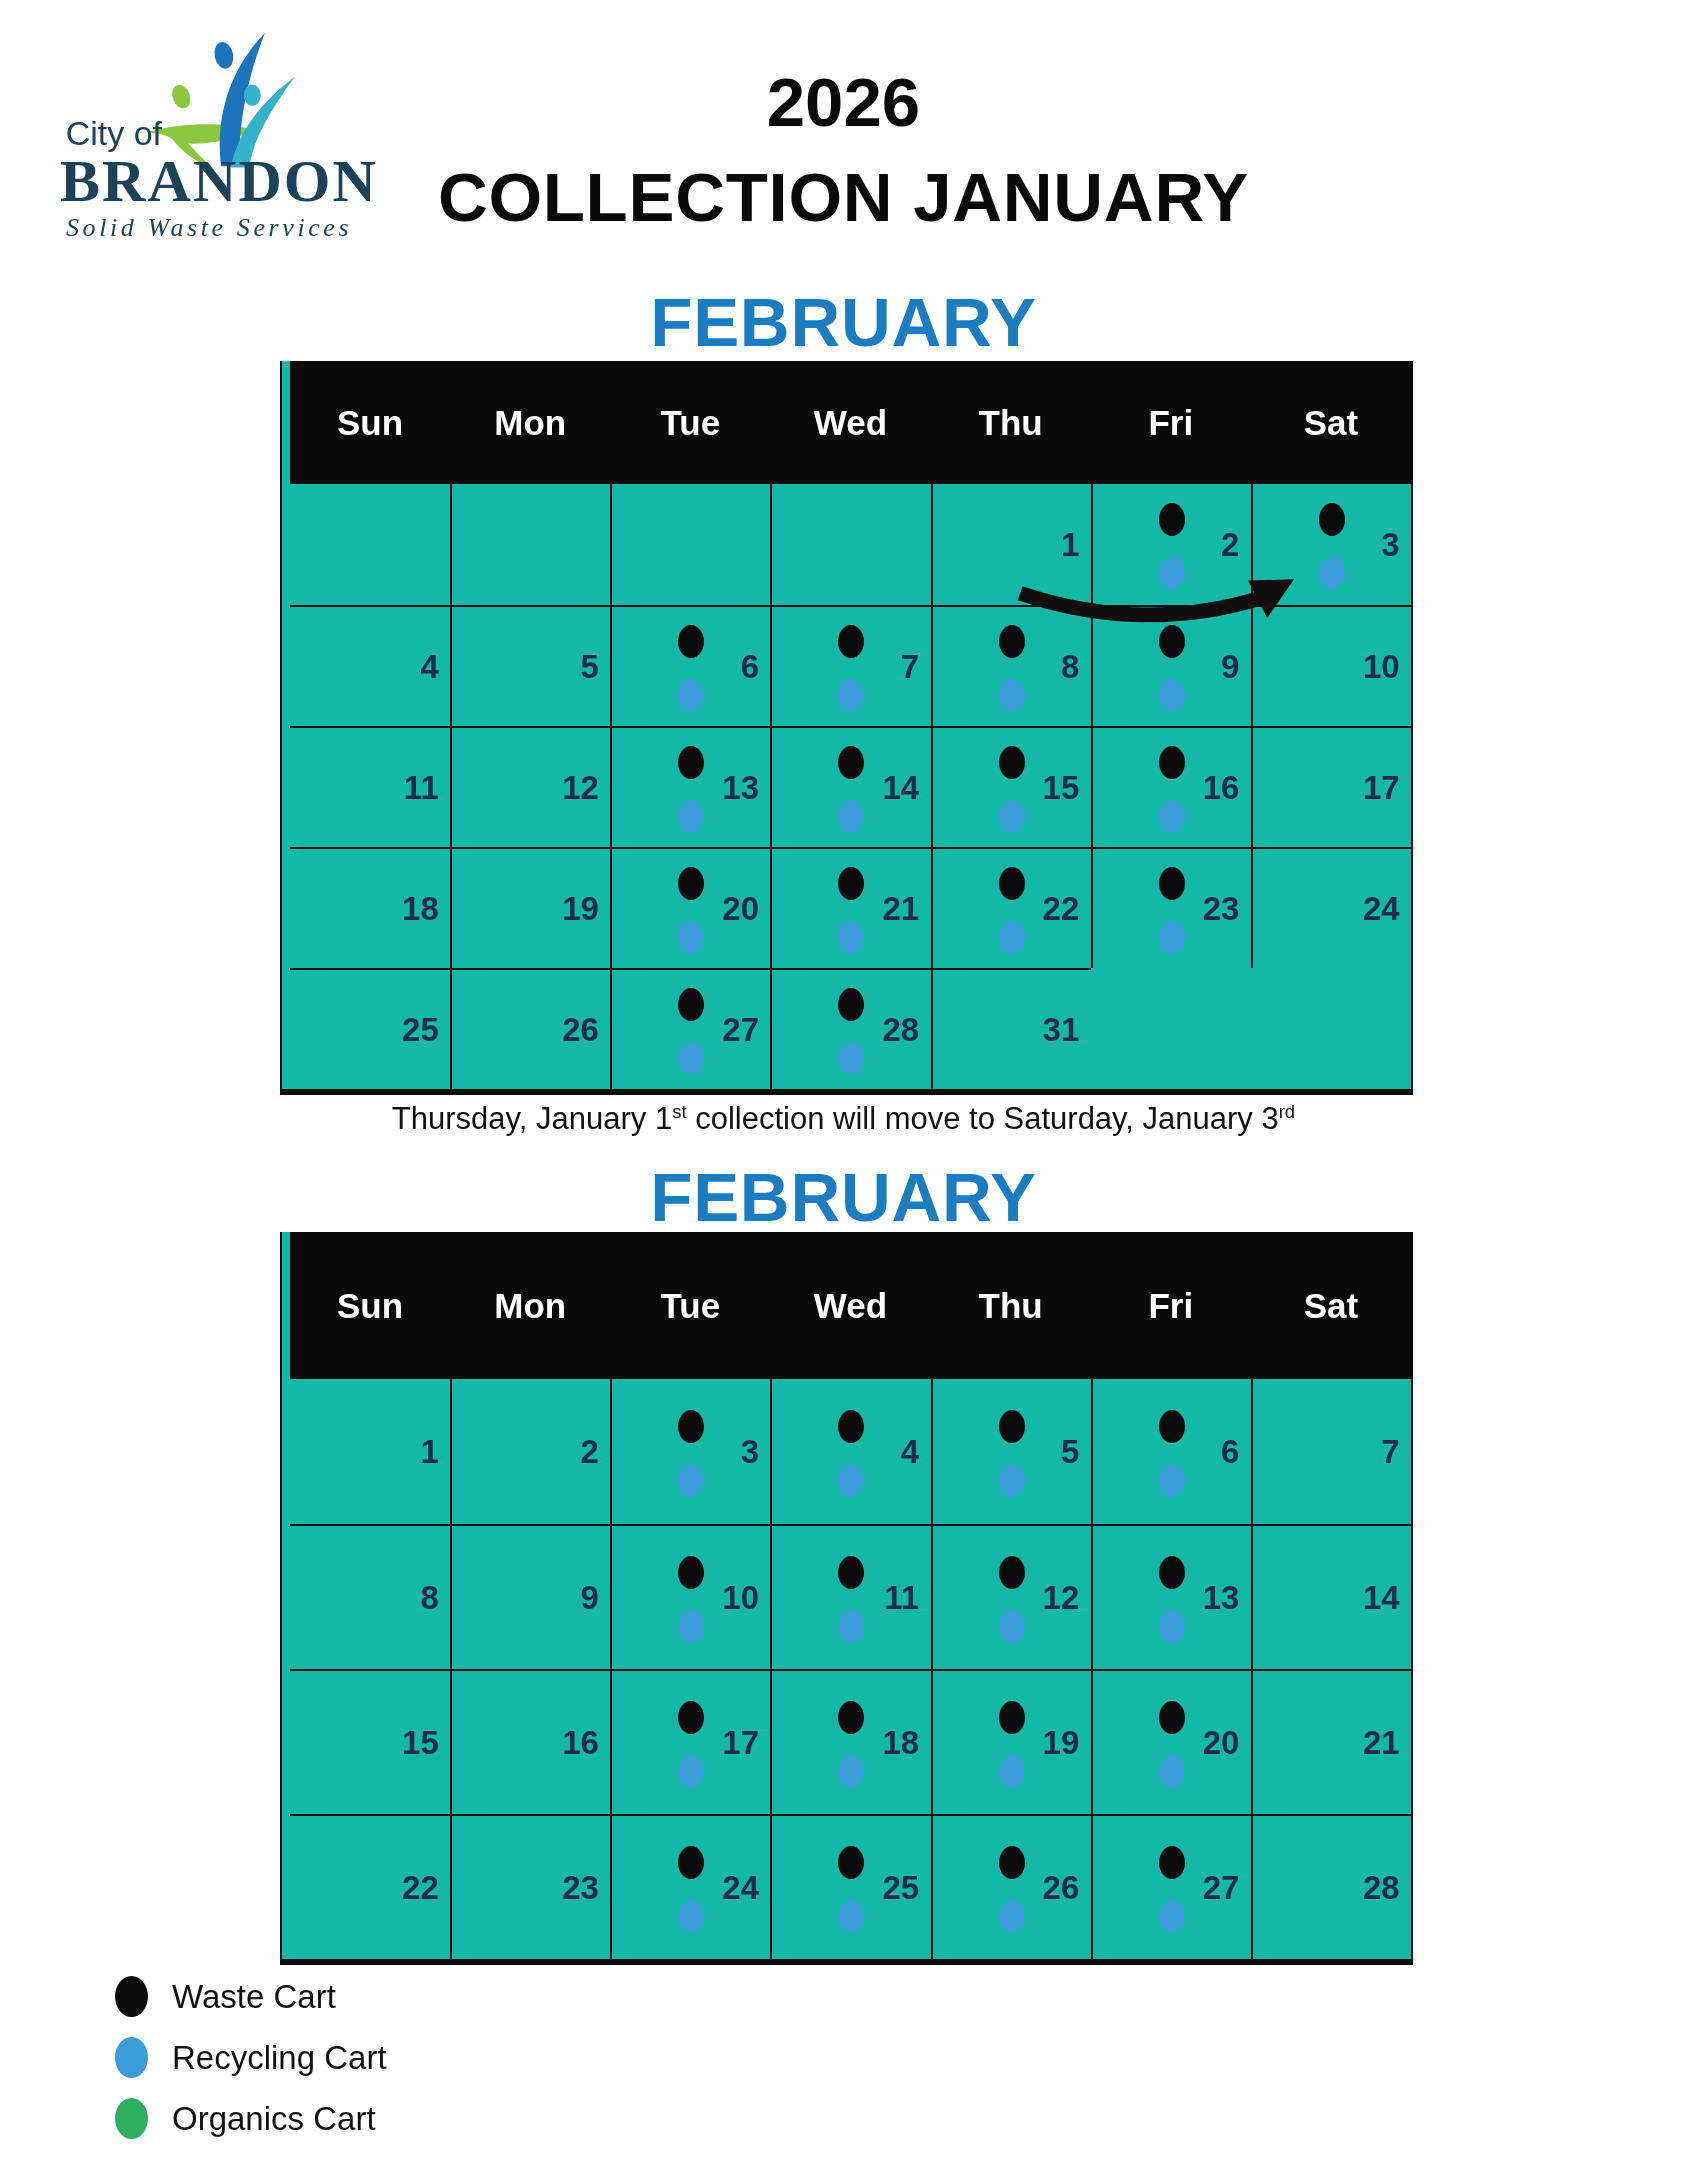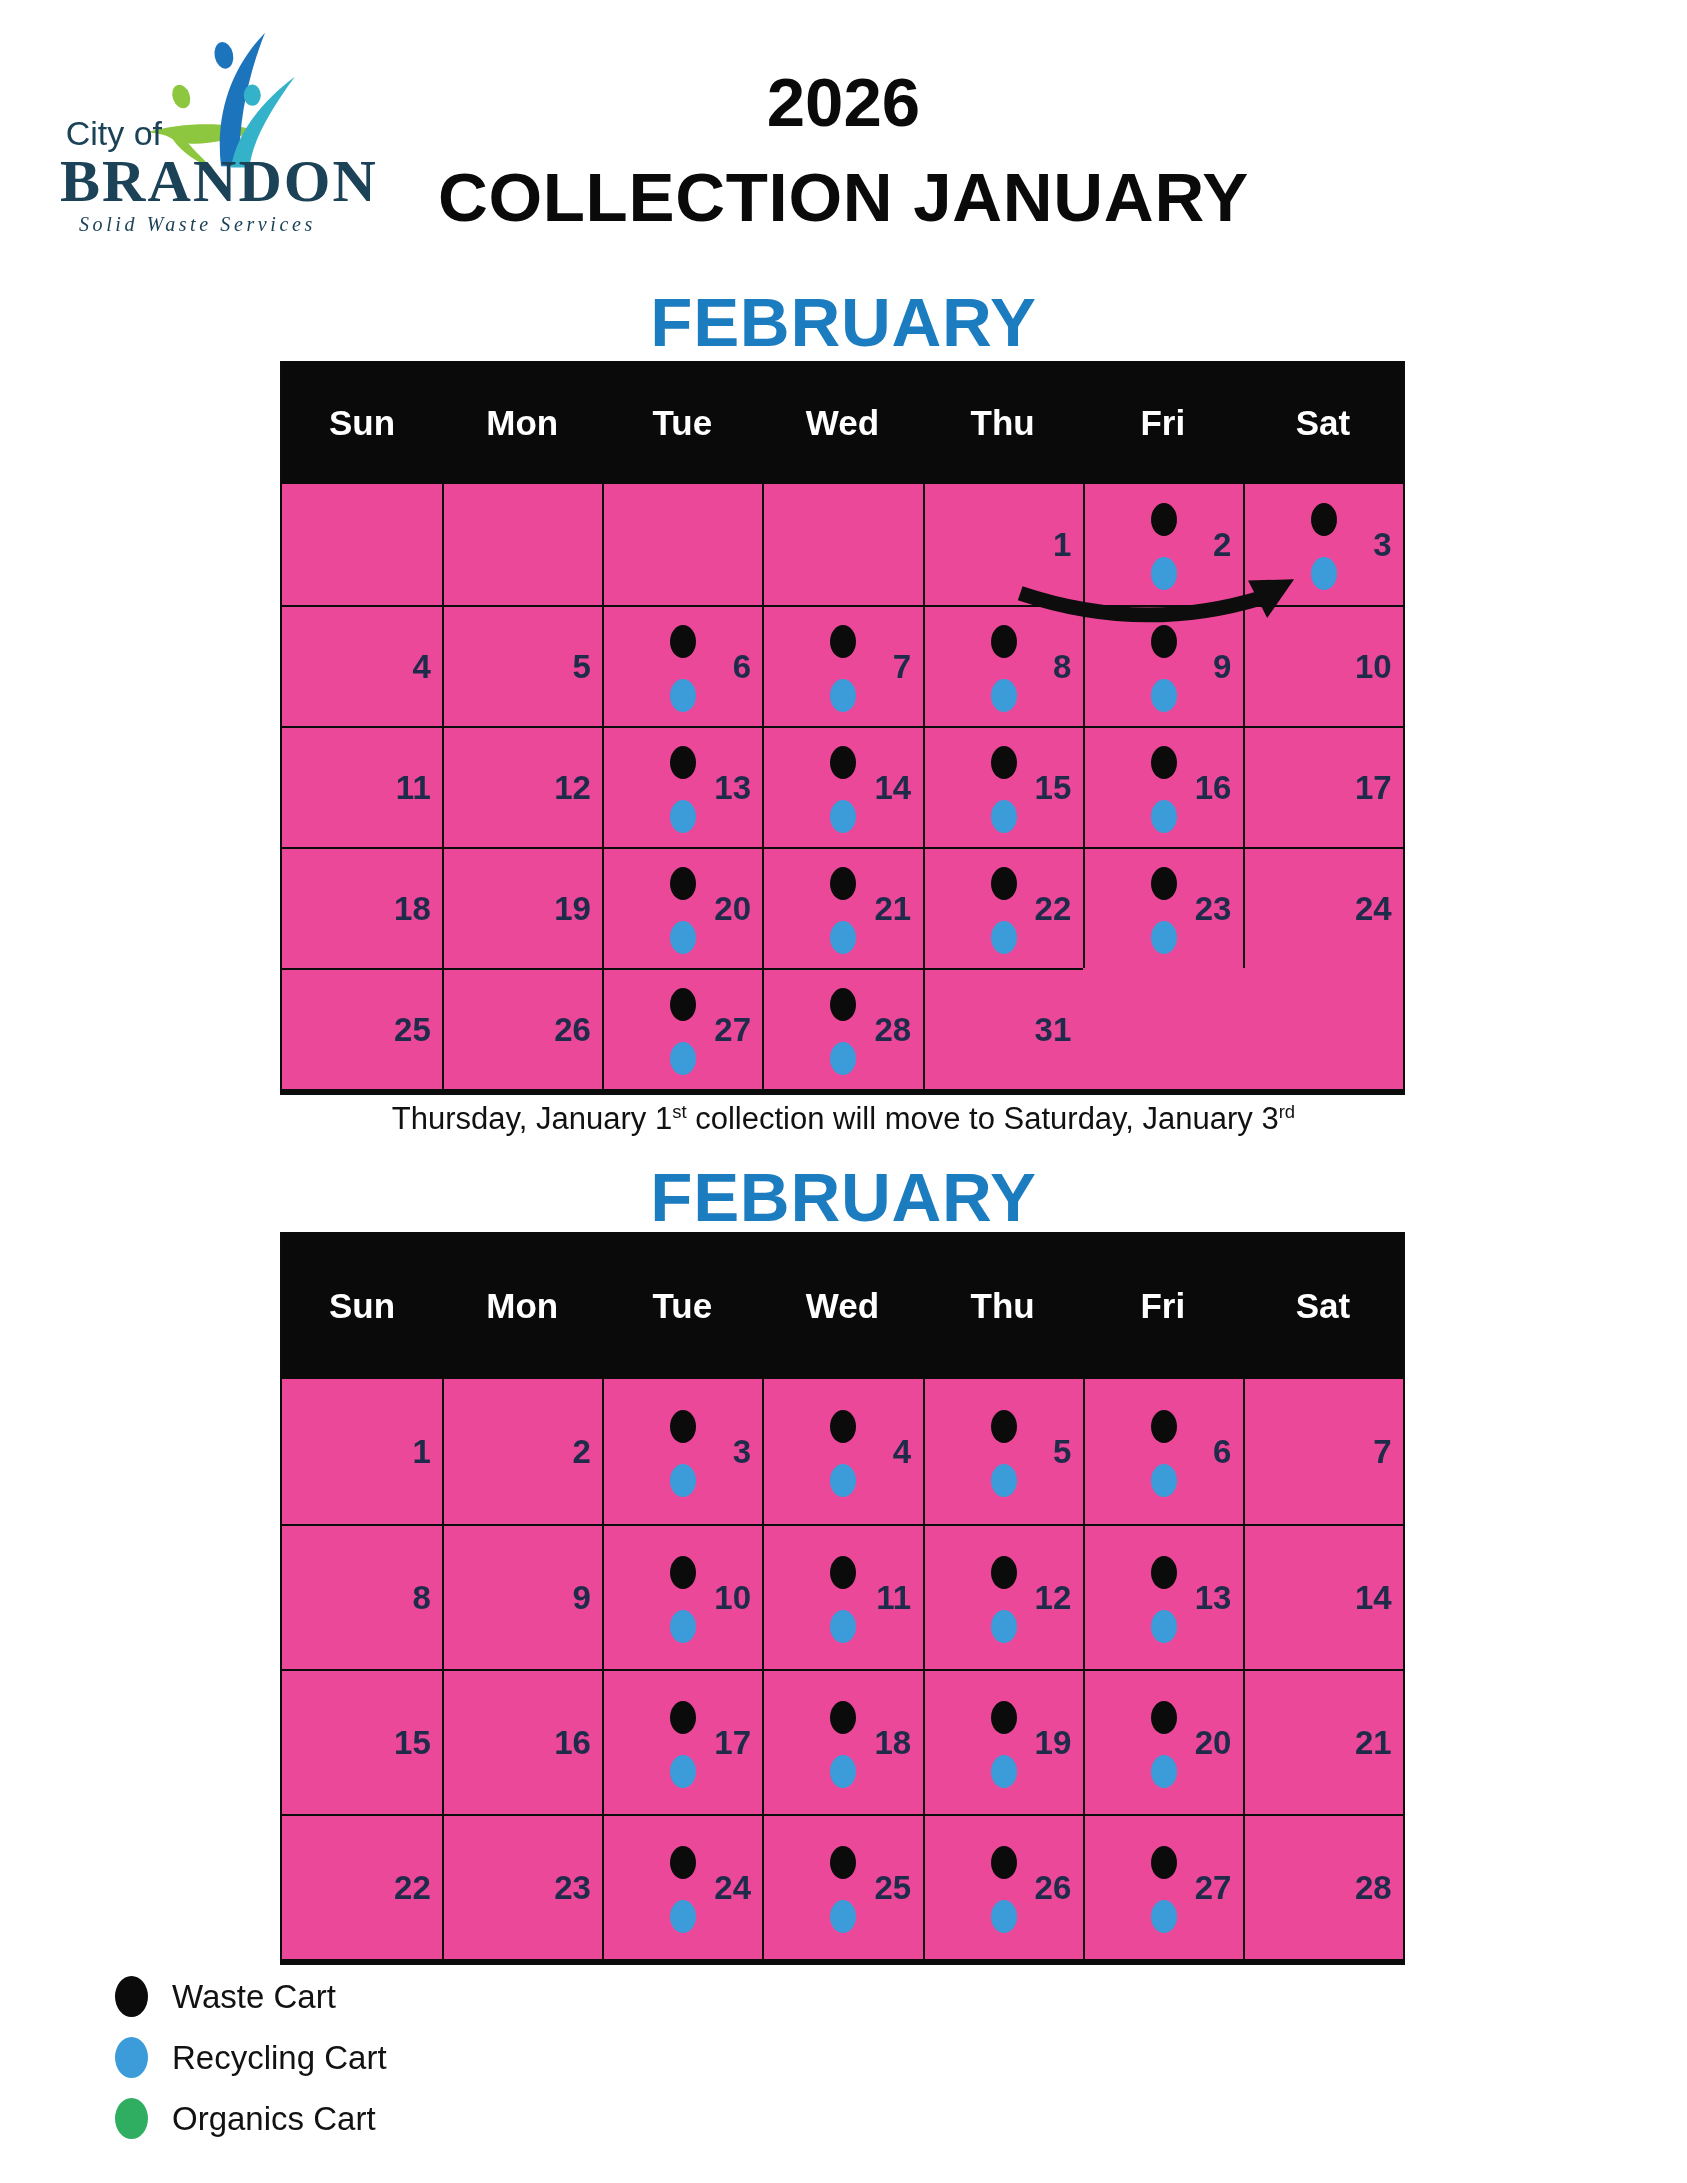--- a/index.html
+++ b/index.html
@@ -7,33 +7,33 @@
     width:1687px;height:2183px;position:relative;background:#ffffff;
     font-family:"Liberation Sans", sans-serif;overflow:hidden;
   }
   
   .logo{position:absolute;left:60px;top:27px;width:327px;height:221px;}
   .logo-figure{position:absolute;left:84px;top:0px;width:164px;height:142px;}
   .logo-cityof{position:absolute;left:5.7px;top:87px;font-family:Liberation Sans, sans-serif;
     font-size:34px;color:var(--logo-navy);}
   .logo-name{position:absolute;left:0px;top:120px;font-family:"Liberation Serif",serif;
     font-size:60px;font-weight:bold;letter-spacing:2.1px;color:var(--logo-navy);}
-  .logo-tagline{position:absolute;left:19px;top:186px;font-family:"Liberation Serif",serif;
-    font-style:italic;font-size:20px;letter-spacing:3.6px;color:var(--logo-navy);white-space:nowrap;text-align:right;}
+  .logo-tagline{position:absolute;left:6px;top:186px;font-family:"Liberation Serif",serif;
+    font-style:italic;font-size:26px;letter-spacing:3.6px;color:var(--logo-navy);white-space:nowrap;text-align:right;}
   
   .main-title{position:absolute;left:0;top:0;width:100%;text-align:center;color:#0a0a0a;}
   .title-year{position:absolute;left:0;width:100%;top:63px;font-size:69px;font-weight:bold;}
   .title-text{position:absolute;left:0;width:100%;top:158px;font-size:69px;font-weight:bold;letter-spacing:0.7px;}
   
   .month-title{position:absolute;left:0;width:100%;text-align:center;
     font-size:69px;font-weight:bold;letter-spacing:0.7px;color:var(--month-title);}
   .m0 .month-title{top:283px;}
   .m1 .month-title{top:1158px;}
   .cal-table{position:absolute;left:280px;width:1121px;
-    border:2.8px solid #0c0c0c;border-bottom-width:6.4px;border-top:none;background:#ec4899;}
+    border:2.8px solid #0c0c0c;border-bottom-width:6.4px;border-top:none;background:#14b8a6;padding-left:8px;}
   .m0 .cal-table{top:361px;}
   .m1 .cal-table{top:1232px;}
   .day-row{display:grid;grid-template-columns:repeat(7,1fr);background:var(--header-bg);}
   .m0 .day-row{height:123px;}
   .m1 .day-row{height:147px;}
   .dh{display:flex;align-items:center;justify-content:center;
     color:var(--header-text);font-size:35px;font-weight:bold;}
   .grid{display:grid;grid-template-columns:repeat(7,1fr);}
   .m0 .grid{grid-auto-rows:121px;}
   .m1 .grid{grid-auto-rows:145px;}

